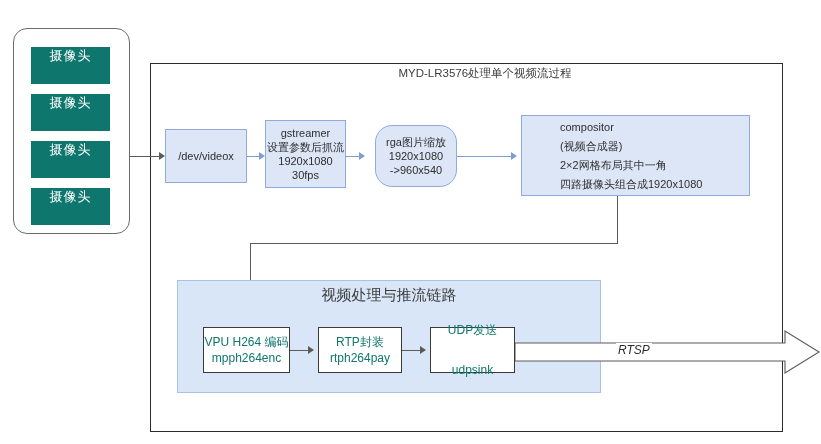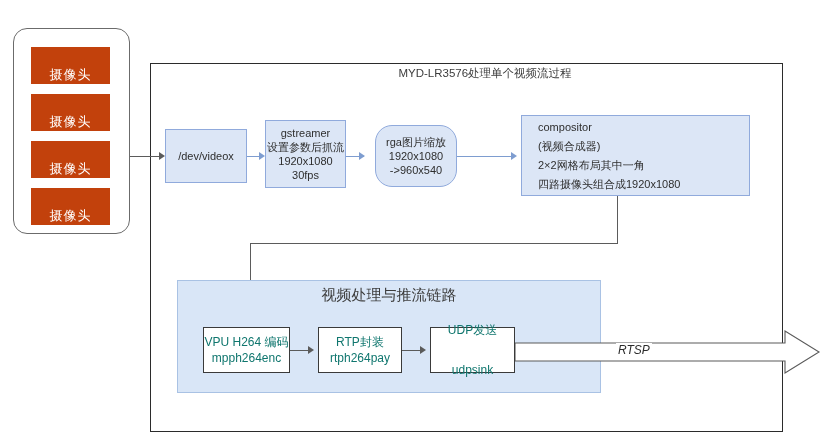--- a/index.html
+++ b/index.html
@@ -19,23 +19,23 @@
 
   
   .cam-container {
     left: 13px; top: 28px; width: 117px; height: 206px;
     border: 1.4px solid #6b6b6b;
     border-radius: 14px;
     background: #ffffff;
   }
   .cam-box {
     width: 79px; height: 37px;
-    background: #c2410c;
+    background: #0f766e;
     color: #ffffff;
-    display: flex; align-items: flex-end; justify-content: center;
+    display: flex; align-items: flex-start; justify-content: center;
     font-size: 13px;
     letter-spacing: 1px;
   }
 
   
   .outer-frame {
     left: 150px; top: 63px; width: 633px; height: 369px;
     border: 1.3px solid #2b2b2b;
     background: #ffffff;
   }
@@ -53,21 +53,21 @@
     border: 1px solid #90AADC;
     display: flex; flex-direction: column;
     align-items: center; justify-content: center;
     font-size: 11px;
     color: #2e2e2e;
     line-height: 14px;
   }
   .lb-box.left-al {
     align-items: flex-start;
     justify-content: center;
-    padding-left: 16px;
+    padding-left: 38px;
     line-height: 19px;
   }
 
   
   .lower-panel {
     left: 177px; top: 280px; width: 424px; height: 113px;
     background: #D9E6F7;
     border: 1px solid #A9C2E4;
   }
   .panel-title {

